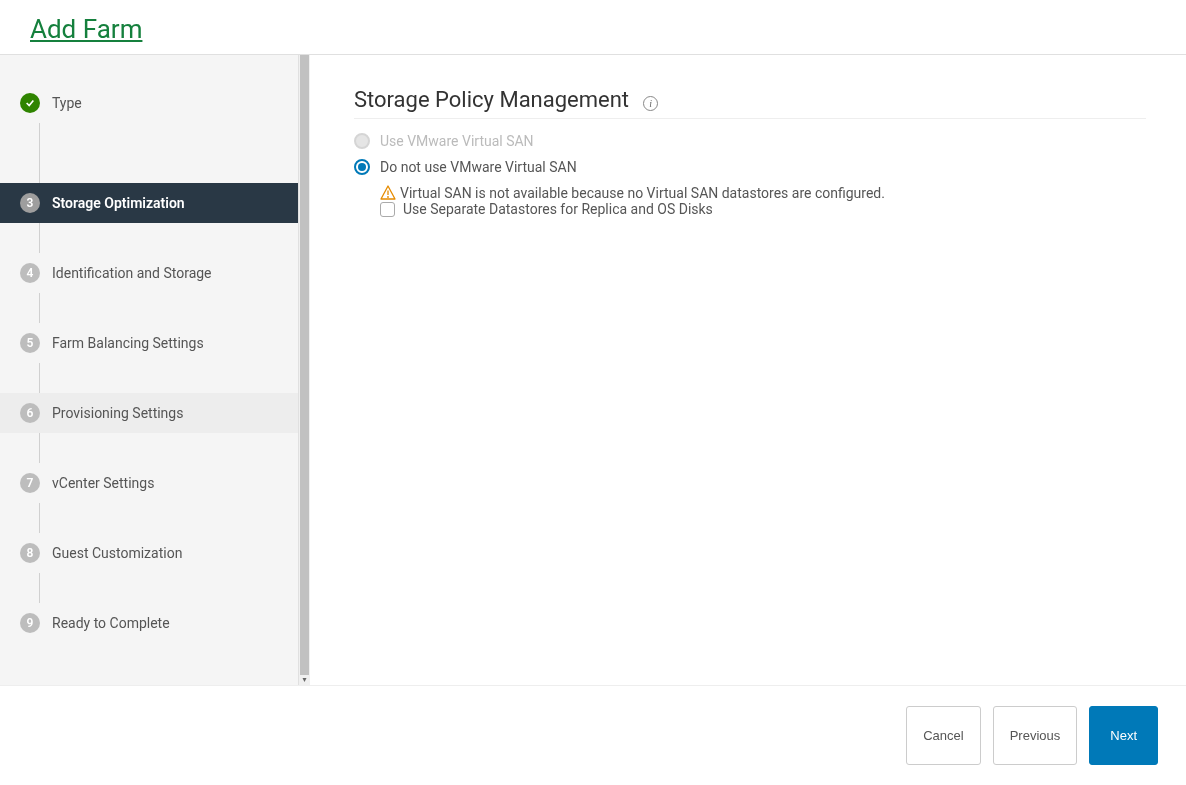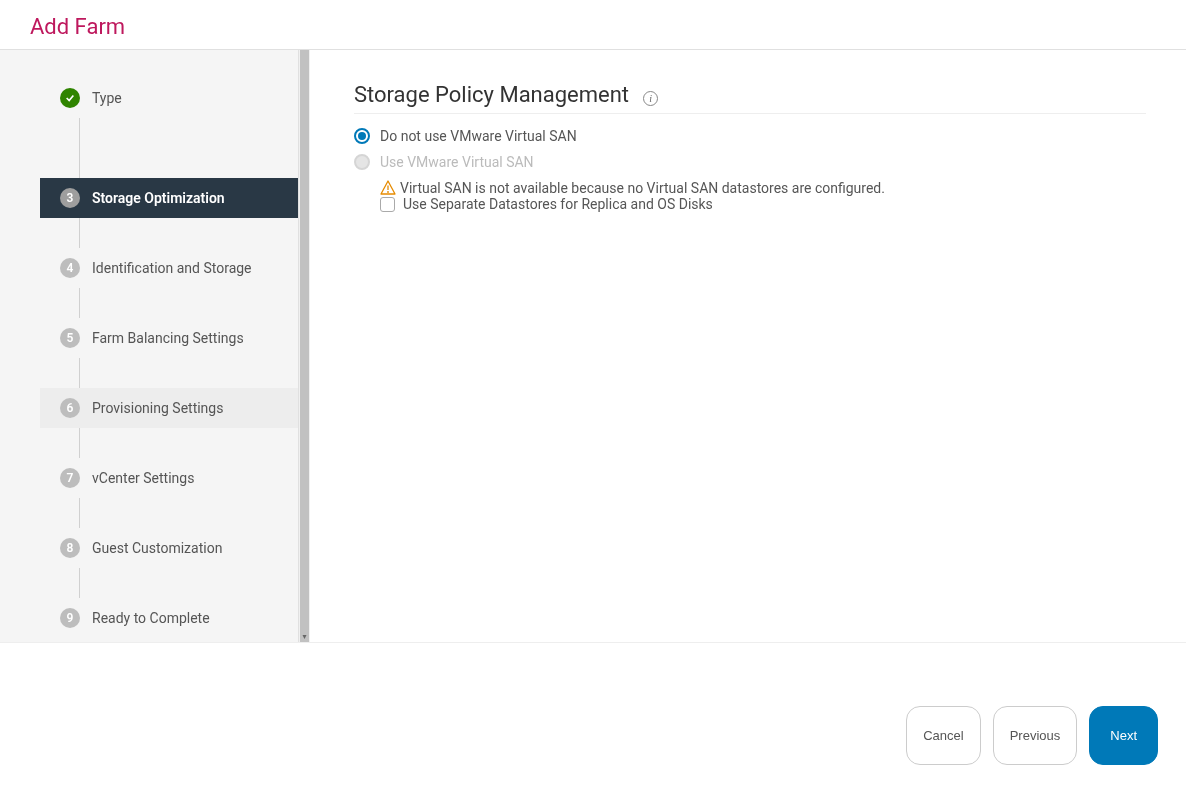--- a/index.html
+++ b/index.html
@@ -19,41 +19,41 @@
   .container {
     display: flex;
     flex-direction: column;
     height: 100%;
   }
   .header {
     padding: 14px 30px 10px;
     border-bottom: 1px solid #e0e0e0;
   }
   .header-title {
-    font-size: 22px;
+    font-size: 26px;
     font-weight: 400;
-    color: #be185d;
+    color: #15803d;
+    text-decoration: underline;
   }
   .body {
     display: flex;
     flex: 1;
     overflow: hidden;
   }
   .sidebar-wrapper {
     position: relative;
     width: 310px;
     background: #f5f5f5;
     display: flex;
   }
   .sidebar {
     flex: 1;
     overflow-y: hidden;
     padding-top: 28px;
     padding-bottom: 10px;
-    margin-left: 40px;
   }
   .scrollbar {
     width: 12px;
     background: #f0f0f0;
     border-left: 1px solid #e0e0e0;
     position: relative;
   }
   .scrollbar-thumb {
     position: absolute;
     top: 0;
@@ -226,26 +226,25 @@
   .footer {
     border-top: 1px solid #eee;
     padding: 20px 28px;
     display: flex;
     justify-content: flex-end;
     gap: 12px;
   }
   .btn {
     padding: 7px 16px;
     border: 1px solid #ccc;
-    border-radius: 14px;
+    border-radius: 3px;
     background: #fff;
     color: #555;
     font-size: 13px;
     cursor: pointer;
-    margin-top: 43px;
   }
   .btn.primary {
     background: #0079b8;
     border-color: #0079b8;
     color: #fff;
     padding: 21px 20px;
   }
 </style>
 </head>
 <body>
@@ -320,29 +319,29 @@
     </div>
 
     <div class="main">
       <div class="section-header">
         <span class="section-title">Storage Policy Management</span>
         <span class="info-icon">i</span>
       </div>
 
       <div class="radio-group">
         <div class="radio-row">
+          <span class="radio disabled"></span>
+          <span class="radio-label disabled">Use VMware Virtual SAN</span>
+        </div>
+
+        <div class="radio-row">
           <span class="radio selected">
               <span class="radio-dot"></span>
             </span>
           <span class="radio-label">Do not use VMware Virtual SAN</span>
-        </div>
-
-        <div class="radio-row">
-          <span class="radio disabled"></span>
-          <span class="radio-label disabled">Use VMware Virtual SAN</span>
         </div>
 
         <div class="radio-details">
           <div class="warning-row">
             <span class="warning-icon">
               <svg viewBox="0 0 16 16">
                 <path d="M8 1 L15 14 L1 14 Z" fill="none" stroke="#e68b00" stroke-width="1.3" stroke-linejoin="round"></path>
                 <line x1="8" y1="5.5" x2="8" y2="10" stroke="#e68b00" stroke-width="1.3"></line>
                 <circle cx="8" cy="12" r="0.9" fill="#e68b00"></circle>
               </svg>

